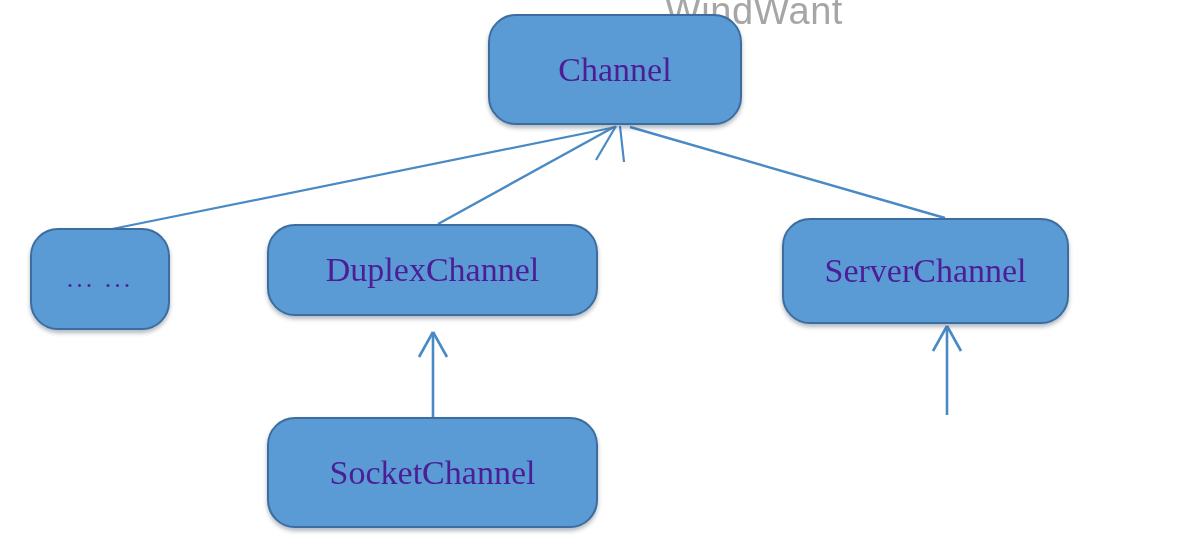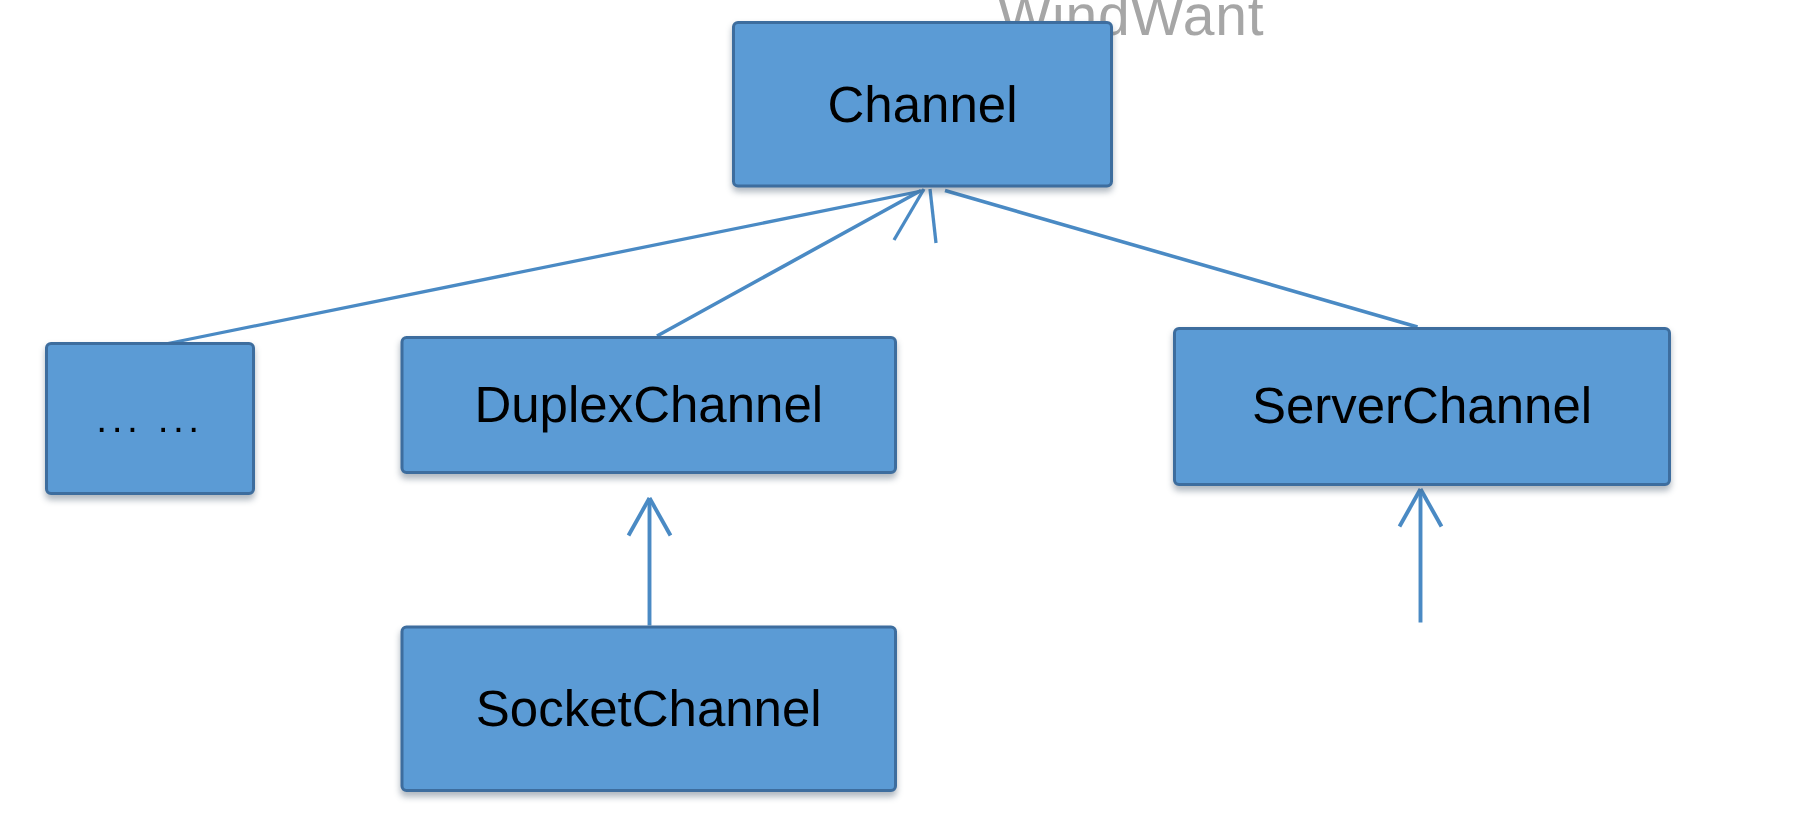--- a/index.html
+++ b/index.html
@@ -37,30 +37,31 @@
     width: 1200px;
     height: 545px;
   }
 
   
   .node {
     position: absolute;
     box-sizing: border-box;
     background: #5b9bd5;
     border: 2px solid #3d6d9e;
-    border-radius: 4px;
+    border-radius: 28px;
     box-shadow: 0 3px 4px rgba(60, 80, 100, 0.40);
     display: flex;
     align-items: center;
     justify-content: center;
-    color: #000000;
+    color: #4c1d95;
     font-size: 34px;
     font-weight: 400;
     line-height: 1;
     white-space: nowrap;
+    font-family: Liberation Serif, serif;
   }
   .node.ellipsis {
     font-size: 26px;
     letter-spacing: 3px;
   }
 </style>
 </head>
 <body>
 
 <div id="diagram-root">
@@ -98,18 +99,18 @@
       <line x1="927" y1="326" x2="941" y2="351" stroke="#4a8ac4" stroke-width="2.6"></line>
     </g>
   </svg>
 
   <div class="node" style="left:468px; top:14px; width:254px; height:111px;">Channel</div>
 
   <div class="node ellipsis" style="left:10px; top:228px; width:140px; height:102px;">... ...</div>
 
   <div class="node" style="left:247px; top:224px; width:331px; height:92px;">DuplexChannel</div>
 
-  <div class="node" style="left:762px; top:218px; width:332px; height:106px;">ServerChannel</div>
+  <div class="node" style="left:762px; top:218px; width:287px; height:106px;">ServerChannel</div>
 
   <div class="node" style="left:247px; top:417px; width:331px; height:111px;">SocketChannel</div>
 
 
 </div>
 
 </body></html>

